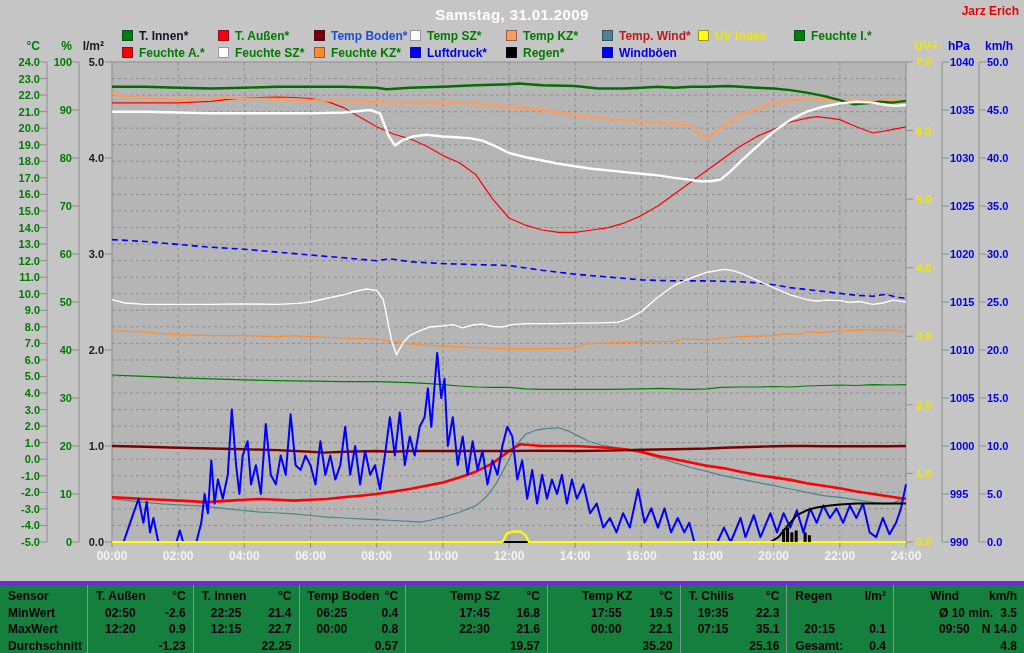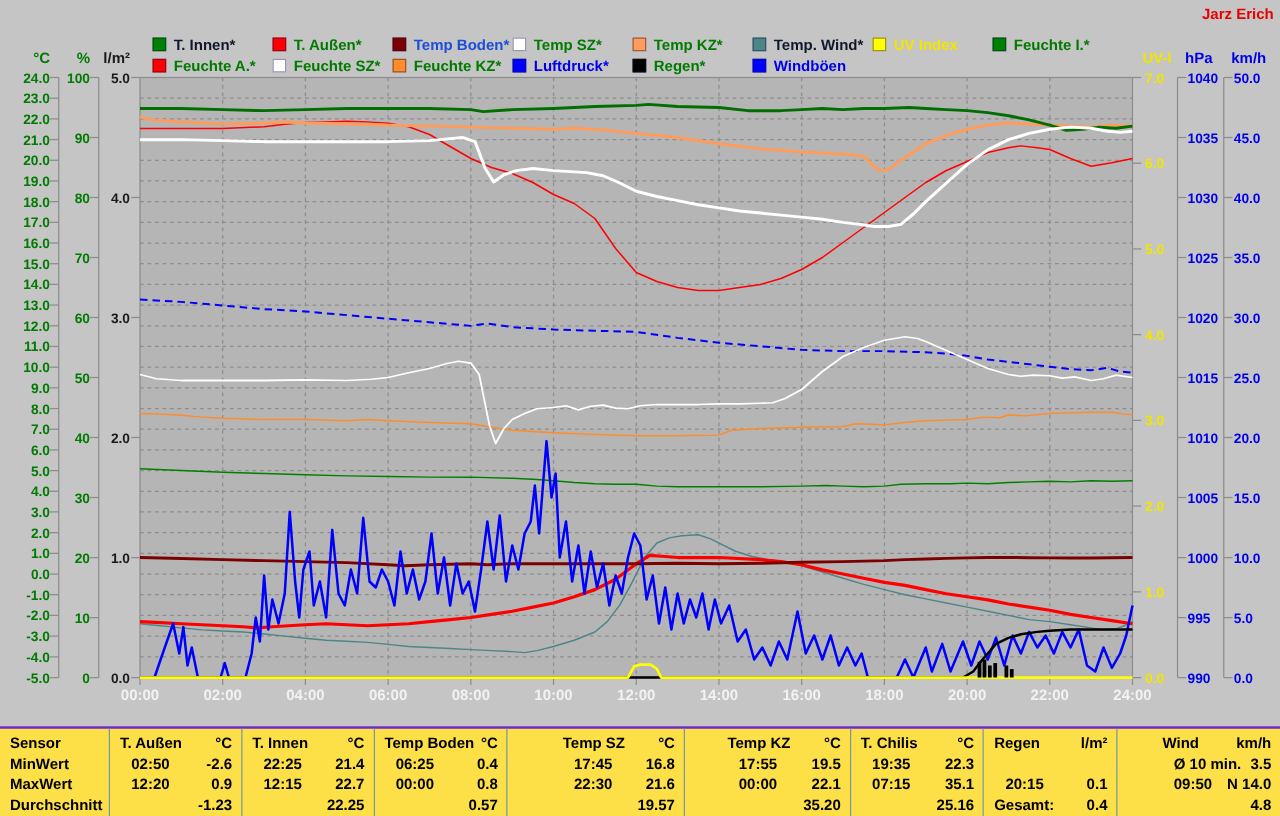--- a/index.html
+++ b/index.html
@@ -7,35 +7,36 @@
   .title{position:absolute;top:6px;left:0;width:100%;text-align:center;color:#ffffff;
          font-size:15px;font-weight:bold;letter-spacing:.4px;}
   .author{position:absolute;top:4px;right:5px;color:#e80000;font-size:12px;font-weight:bold;}
   .legend{position:absolute;left:122px;top:27px;display:grid;
           grid-template-columns:repeat(8,96px);grid-auto-rows:17px;}
   .legend-item{display:flex;align-items:center;font-size:12px;font-weight:bold;white-space:nowrap;}
   .legend-item .swatch{width:11px;height:11px;flex:0 0 11px;margin-right:6px;
           border:1px solid rgba(20,20,80,.45);box-sizing:border-box;}
   svg.chart{position:absolute;left:0;top:0;}
   svg text{font-family:"Liberation Sans",sans-serif;font-weight:bold;}
-  .stats{position:absolute;left:0;top:581px;width:1024px;height:72px;background:#fde047;
-         border-top:2px solid #6d28d9;box-sizing:border-box;display:flex;
+  .stats{position:absolute;left:0;top:581px;width:1024px;height:72px;background:#15803d;
+         border-top:4px solid #6d28d9;box-sizing:border-box;display:flex;
          font-size:12px;font-weight:bold;color:#000;}
   .stat-col{box-sizing:border-box;border-right:1px solid #789a9a;padding-top:3px;}
   .stat-col:last-child{border-right:none;}
   .stat-row{height:16.5px;display:flex;justify-content:space-between;align-items:center;
             padding:0 7px 0 8px;white-space:nowrap;}
   .stat-row .t{padding-left:9px;}
   .stat-row .hdr-name{padding-left:0;}
   .stat-row .v{text-align:right;}
 </style>
 </head>
 <body>
 
 <div class="screen">
+  <div class="title">Samstag, 31.01.2009</div>
   <div class="author">Jarz Erich</div>
   <svg class="chart" id="chart" width="1024" height="578" viewBox="0 0 1024 578">
       <rect x="112" y="62" width="794" height="480" fill="#b5b5b5"></rect>
       <line x1="112" y1="525.448275862069" x2="906" y2="525.448275862069" stroke="#8d8d8d" stroke-width="1" stroke-dasharray="3,3"></line>
       <line x1="112" y1="508.8965517241379" x2="906" y2="508.8965517241379" stroke="#8d8d8d" stroke-width="1" stroke-dasharray="3,3"></line>
       <line x1="112" y1="492.3448275862069" x2="906" y2="492.3448275862069" stroke="#8d8d8d" stroke-width="1" stroke-dasharray="3,3"></line>
       <line x1="112" y1="475.7931034482759" x2="906" y2="475.7931034482759" stroke="#8d8d8d" stroke-width="1" stroke-dasharray="3,3"></line>
       <line x1="112" y1="459.2413793103448" x2="906" y2="459.2413793103448" stroke="#8d8d8d" stroke-width="1" stroke-dasharray="3,3"></line>
       <line x1="112" y1="442.6896551724138" x2="906" y2="442.6896551724138" stroke="#8d8d8d" stroke-width="1" stroke-dasharray="3,3"></line>
       <line x1="112" y1="426.13793103448273" x2="906" y2="426.13793103448273" stroke="#8d8d8d" stroke-width="1" stroke-dasharray="3,3"></line>
@@ -299,21 +300,21 @@
       <div class="legend-item">
         <span class="swatch" style="background: rgb(255, 255, 255);"></span>
         <span style="color: rgb(0, 122, 0);">Temp SZ*</span>
       </div>
       <div class="legend-item">
         <span class="swatch" style="background: rgb(255, 156, 90);"></span>
         <span style="color: rgb(0, 122, 0);">Temp KZ*</span>
       </div>
       <div class="legend-item">
         <span class="swatch" style="background: rgb(78, 134, 135);"></span>
-        <span style="color: #0f172a; text-align: right;">Temp. Wind*</span>
+        <span style="color: #b91c1c; text-align: right;">Temp. Wind*</span>
       </div>
       <div class="legend-item">
         <span class="swatch" style="background: rgb(255, 255, 0);"></span>
         <span style="color: rgb(240, 230, 0);">UV Index</span>
       </div>
       <div class="legend-item">
         <span class="swatch" style="background: rgb(0, 128, 0);"></span>
         <span style="color: rgb(0, 122, 0);">Feuchte I.*</span>
       </div>
       <div class="legend-item">

